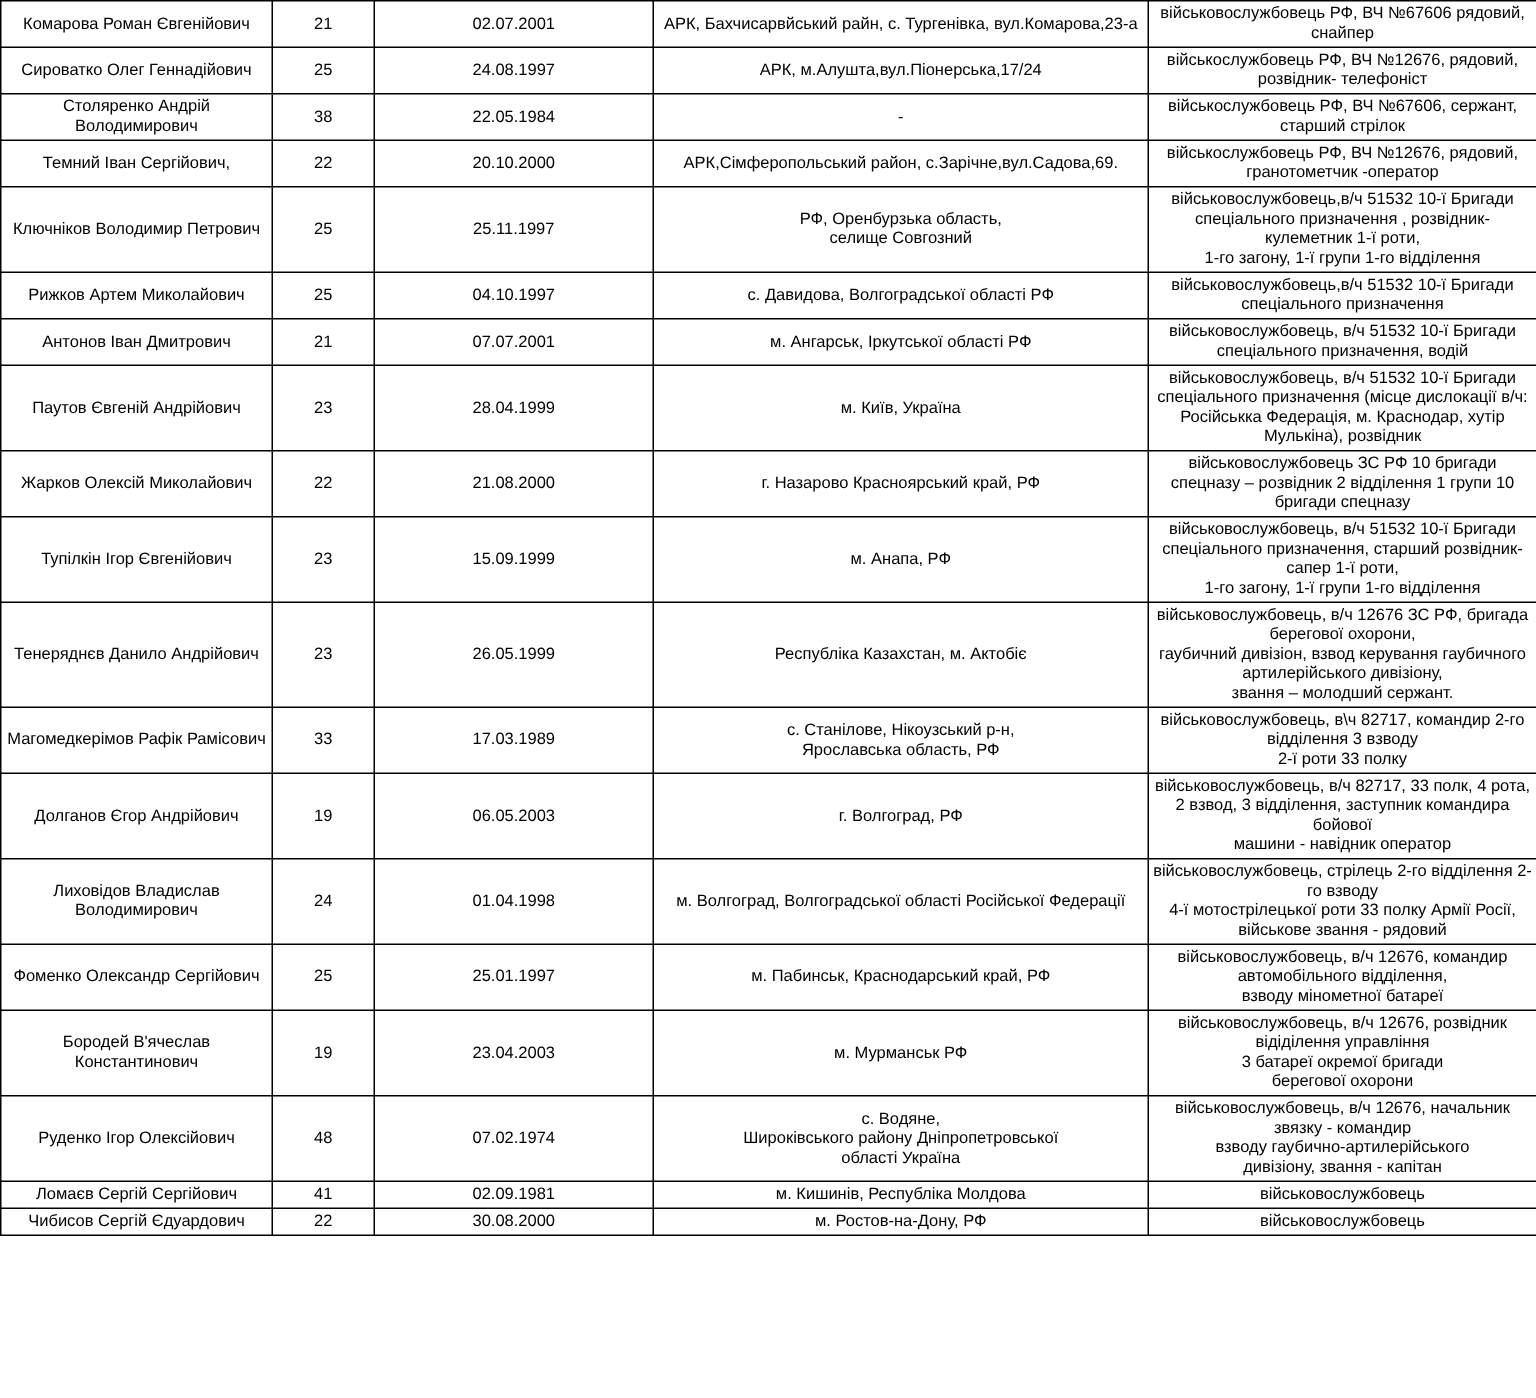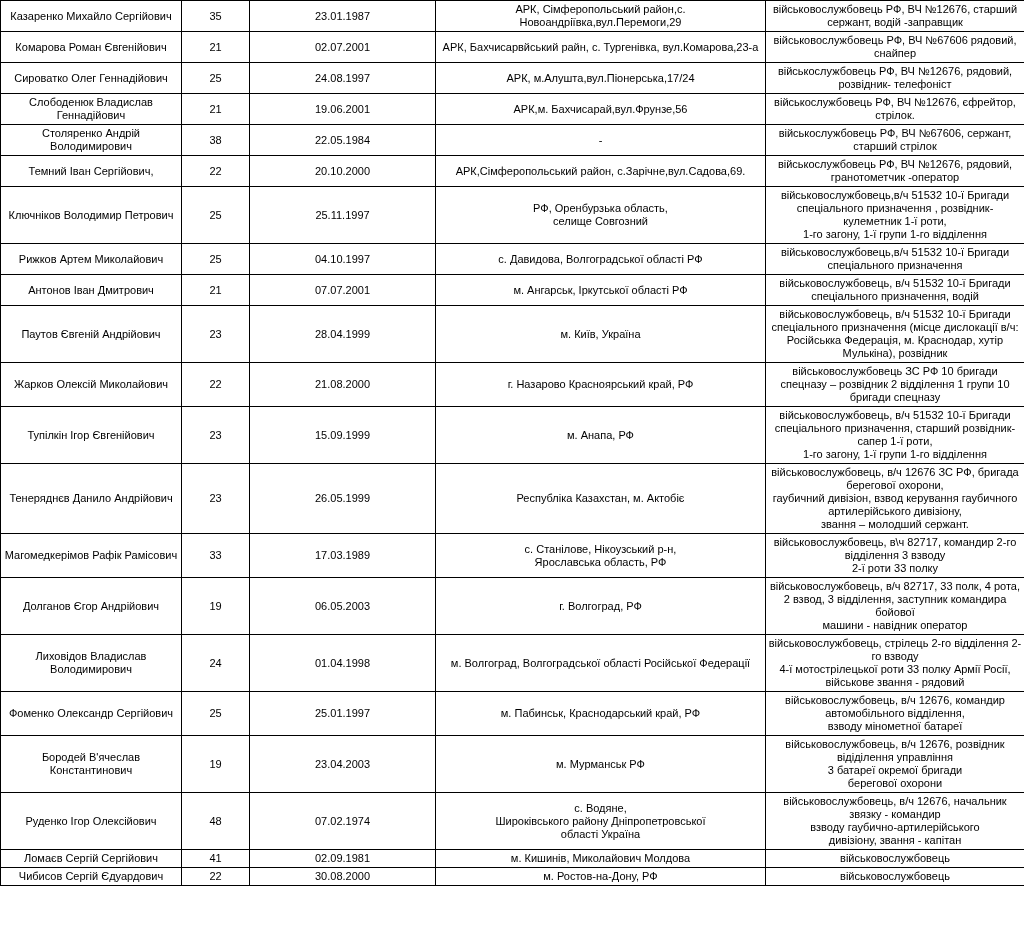--- a/index.html
+++ b/index.html
@@ -34,46 +34,32 @@
   <table class="roster">
     <colgroup>
       <col class="c-name">
       <col class="c-age">
       <col class="c-dob">
       <col class="c-addr">
       <col class="c-serv">
     </colgroup>
     <tbody>
         <tr>
-    <td>Казаренко Михайло Сергійович</td>
-    <td>35</td>
-    <td>23.01.1987</td>
-    <td>АРК, Сімферопольський район,с. Новоандріївка,вул.Перемоги,29</td>
-    <td>військовослужбовець РФ, ВЧ №12676, старший сержант, водій -заправщик</td>
-  </tr>
-        <tr>
     <td>Комарова Роман Євгенійович</td>
     <td>21</td>
     <td>02.07.2001</td>
     <td>АРК, Бахчисарвйський райн, с. Тургенівка, вул.Комарова,23-а</td>
     <td>військовослужбовець РФ,  ВЧ №67606 рядовий, снайпер</td>
   </tr>
         <tr>
     <td>Сироватко Олег Геннадійович</td>
     <td>25</td>
     <td>24.08.1997</td>
     <td>АРК, м.Алушта,вул.Піонерська,17/24</td>
     <td>військослужбовець РФ, ВЧ №12676, рядовий, розвідник- телефоніст</td>
-  </tr>
-        <tr>
-    <td>Слободенюк Владислав Геннадійович</td>
-    <td>21</td>
-    <td>19.06.2001</td>
-    <td>АРК,м. Бахчисарай,вул.Фрунзе,56</td>
-    <td>військослужбовець РФ, ВЧ №12676, єфрейтор, стрілок.</td>
   </tr>
         <tr>
     <td>Столяренко Андрій Володимирович</td>
     <td>38</td>
     <td>22.05.1984</td>
     <td>-</td>
     <td>військослужбовець РФ, ВЧ №67606, сержант, старший стрілок</td>
   </tr>
         <tr>
     <td>Темний Іван Сергійович,</td>
@@ -187,21 +173,21 @@
 Широківського району Дніпропетровської
 області Україна</td>
     <td>військовослужбовець, в/ч 12676, начальник звязку - командир
 взводу гаубично-артилерійського
 дивізіону, звання - капітан</td>
   </tr>
         <tr>
     <td>Ломаєв Сергій Сергійович</td>
     <td>41</td>
     <td>02.09.1981</td>
-    <td>м. Кишинів, Миколайович Молдова</td>
+    <td>м. Кишинів, Республіка Молдова</td>
     <td>військовослужбовець</td>
   </tr>
         <tr>
     <td>Чибисов Сергій Єдуардович</td>
     <td>22</td>
     <td>30.08.2000</td>
     <td>м. Ростов-на-Дону, РФ</td>
     <td>військовослужбовець</td>
   </tr>
       </tbody>

